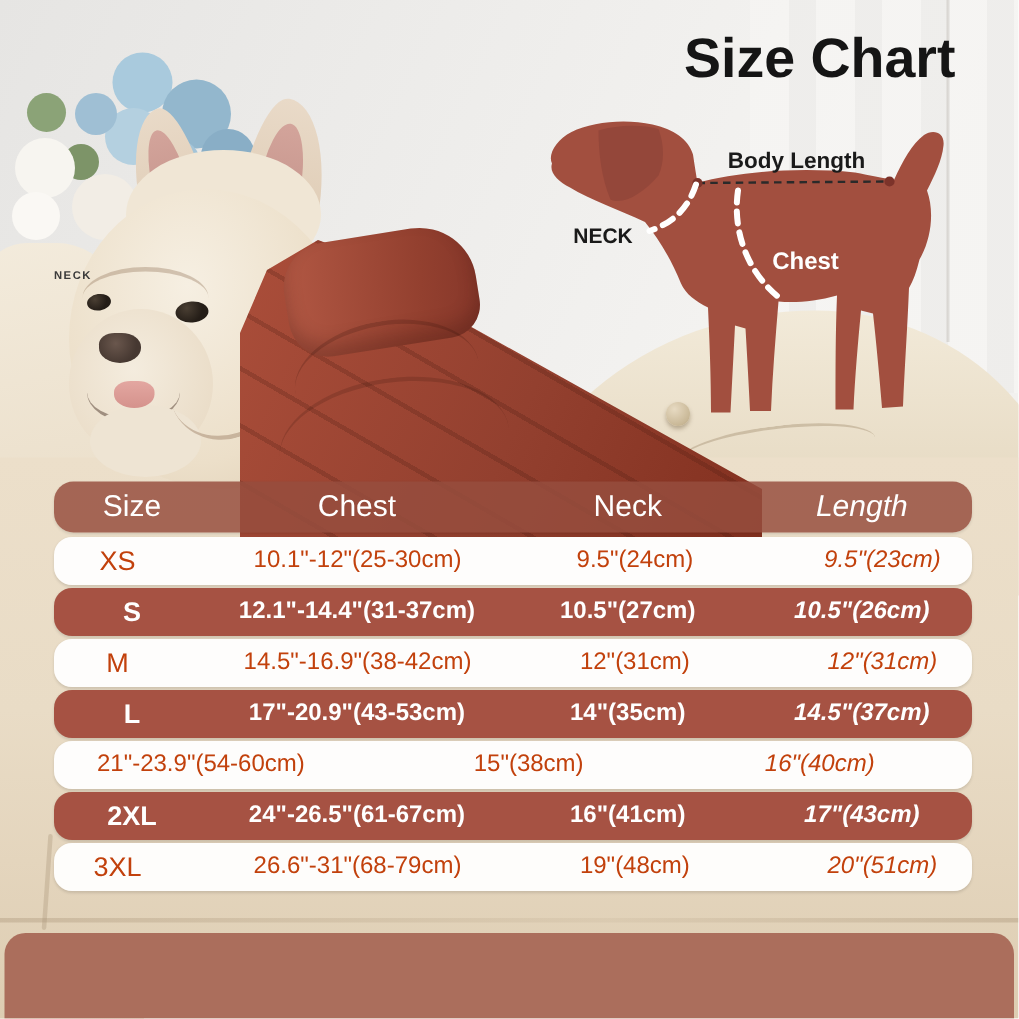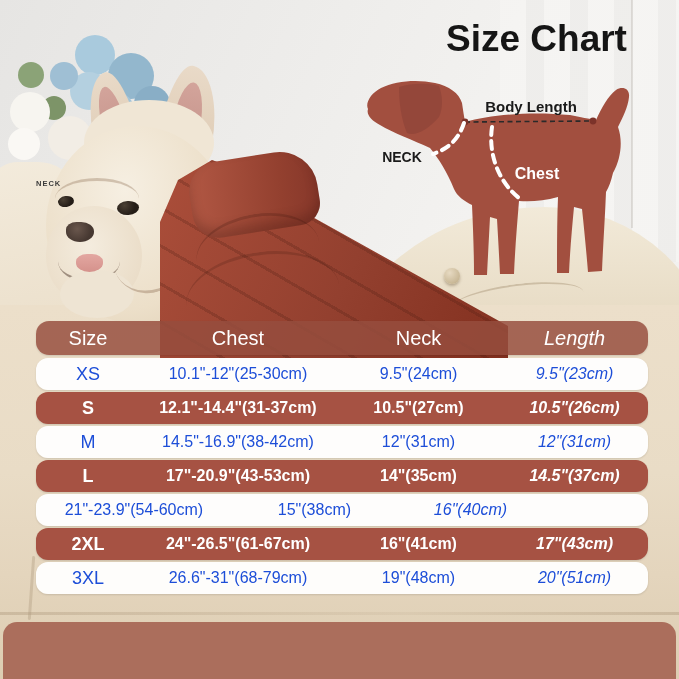--- a/index.html
+++ b/index.html
@@ -75,30 +75,30 @@
     transform:rotate(-9deg);
     background:linear-gradient(95deg,#b25844,#93402f 70%,#86372a);
     box-shadow:inset 0 -8px 12px rgba(60,20,12,.3);}
   .jseam{border-radius:50%;}
   .js1{left:196px;top:214px;width:124px;height:72px;border-top:3px solid rgba(40,12,6,.18);transform:rotate(-10deg);}
   .js2{left:186px;top:252px;width:154px;height:84px;border-top:3px solid rgba(40,12,6,.16);transform:rotate(-8deg);}
 
   .neck-tag{left:36px;top:179px;font-size:7.5px;font-weight:700;color:#3b3b3b;letter-spacing:1px;}
 
   
-  .title{left:446px;top:18px;font-size:37px;font-weight:700;color:#151515;}
+  .title{left:456px;top:18px;font-size:37px;font-weight:700;color:#151515;}
   .diagram{left:355px;top:75px;width:324px;height:240px;}
 
   
   .size-table{left:36px;top:321px;width:612px;}
   .trow{display:flex;align-items:center;height:32px;margin-bottom:2px;border-radius:12px;
     font-size:16px;box-shadow:0 1px 2px rgba(0,0,0,.12);}
   .thead{height:34px;margin-bottom:3px;border-radius:13px;background:rgba(150,78,62,.84);
     color:#fff;font-size:20px;font-weight:500;}
-  .row-white{background:rgba(255,255,255,.94);color:#1d4ed8;}
+  .row-white{background:rgba(255,255,255,.94);color:#c2410c;gap:38px;}
   .row-brick{background:#a65243;color:#ffffff;font-weight:700;}
   .cell{text-align:center;}
   .c-size{width:17%;font-size:18px;}
   .c-chest{width:32%;}
   .c-neck{width:27%;}
   .c-length{width:24%;font-style:italic;}
   .thead .c-size{font-size:20px;}
 
   
   .note{left:3px;right:3px;top:622px;bottom:0;border-radius:14px 14px 0 0;

